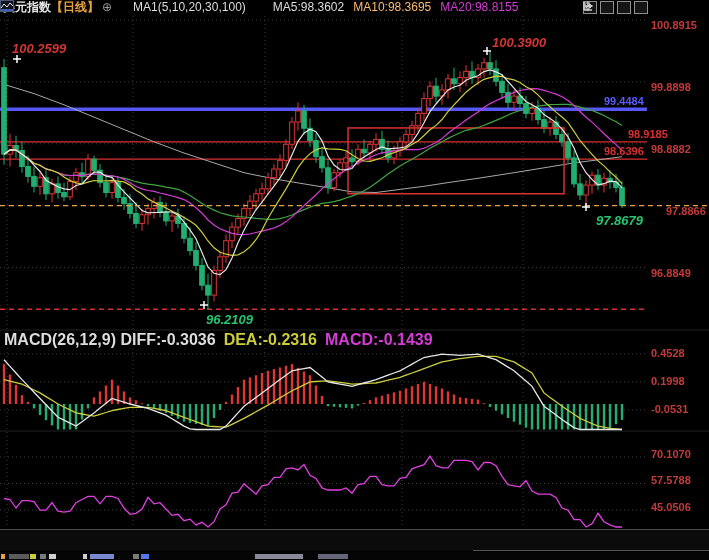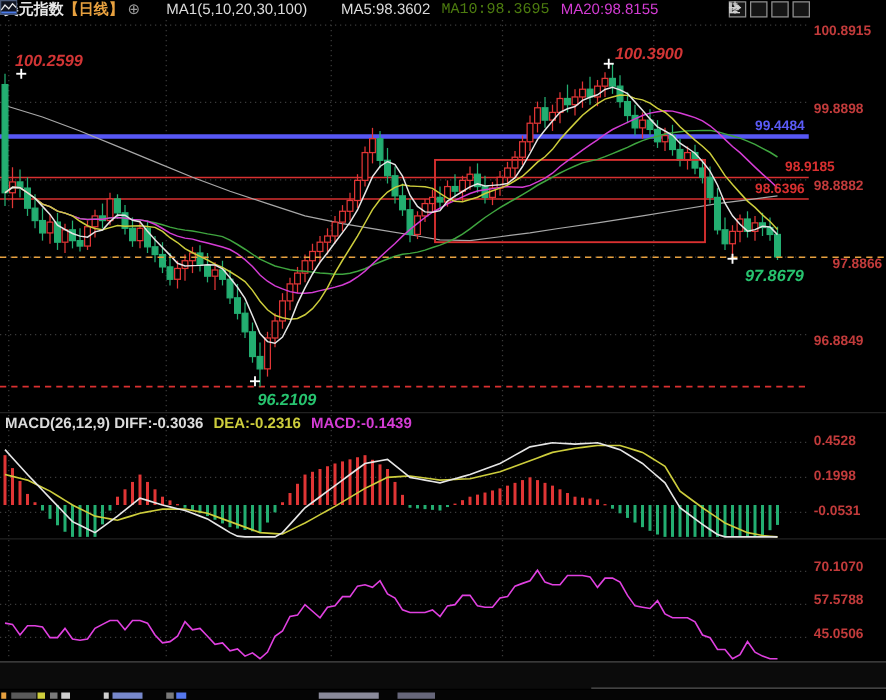--- a/index.html
+++ b/index.html
@@ -6,26 +6,26 @@
   .root{position:relative;width:709px;height:560px;background:#000;overflow:hidden;
         font-family:"Liberation Sans","DejaVu Sans",sans-serif;}
   .hdr{position:absolute;left:0;top:0;width:709px;height:15px;font-size:12px;line-height:15px;white-space:nowrap;}
   .hdr span{vertical-align:top;}
   .t-title{color:#e8e8e8;font-weight:bold;margin-left:3px;}
   .t-period{color:#e8a13f;font-weight:bold;}
   .t-expand{color:#9a9a9a;margin:0 3px;cursor:pointer;}
   .mini-ic{display:inline-block;width:14px;height:12px;margin:1px 3px 0 1px;}
   .t-maset{color:#dcdcdc;}
   .t-ma5{color:#dcdcdc;margin-left:7px;padding-left:20px;}
-  .t-ma10{color:#4d7c0f;margin-left:9px;font-family:Liberation Mono, monospace;}
+  .t-ma10{color:#fdba74;margin-left:9px;}
   .t-ma20{color:#d43cd4;margin-left:9px;}
   .toolbar{position:absolute;top:1px;left:583px;height:14px;display:flex;gap:3px;}
   .tb-btn{width:14px;height:13px;border:1px solid #8f8f8f;background:#151515;box-sizing:border-box;
           display:flex;align-items:center;justify-content:center;cursor:pointer;}
-  .pane-hdr{position:absolute;font-size:12px;font-weight:bold;white-space:nowrap;left:4px;}
+  .pane-hdr{position:absolute;font-size:16px;font-weight:bold;white-space:nowrap;left:4px;}
   .ph-w{color:#dcdcdc;} .ph-y{color:#cdcd3c;margin-left:8px;} .ph-m{color:#d43cd4;margin-left:8px;}
   .ylab{position:absolute;font-size:11px;font-weight:bold;color:#c23b3b;left:651px;white-space:nowrap;text-align:right;}
   .xlab{position:absolute;font-size:12px;font-weight:bold;color:#c9c9c9;top:532px;white-space:nowrap;}
   .ann{position:absolute;font-size:13px;font-weight:bold;white-space:nowrap;font-style:italic;}
   .llab{position:absolute;font-size:11px;font-weight:bold;white-space:nowrap;}
   .wm{position:absolute;left:576px;top:503px;font-size:40px;font-weight:bold;color:rgba(255,255,255,.93);
       letter-spacing:1px;text-shadow:1px 1px 2px #000;}
   .axis-strip{position:absolute;left:0;top:529px;width:709px;height:22px;background:#0b0b0b;border-top:1px solid #4a4a4a;box-sizing:border-box;}
   .bottom-strip{position:absolute;left:0;top:552px;width:709px;height:8px;background:#050505;}
   .bottom-strip i{position:absolute;top:2px;height:5px;display:block;}

